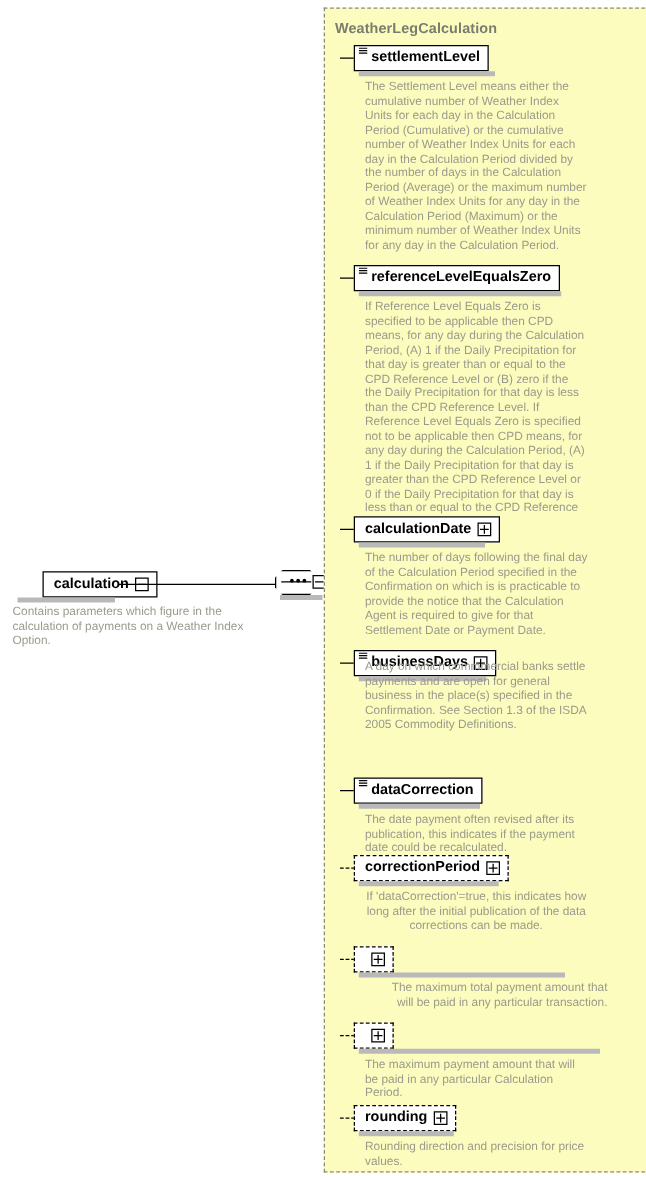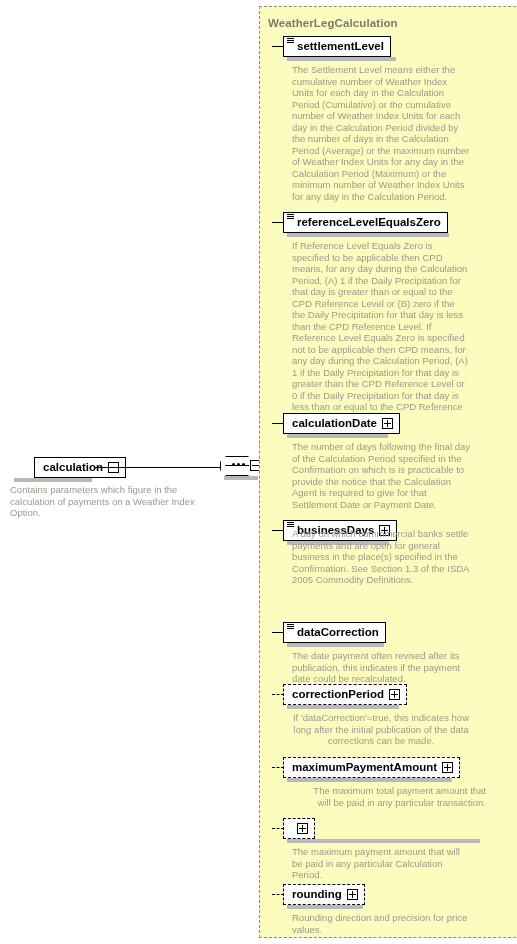--- a/index.html
+++ b/index.html
@@ -343,21 +343,21 @@
   <div class="node-box shadow optional">
     <span class="node-label">correctionPeriod</span><span class="expander plus"></span>
   </div>
 </div>
 <div class="underbar" style="left:287px; top:705px; width:112px;"></div>
 <div class="desc" style="left:292px; top:712px; width:178px;text-align:center;">If 'dataCorrection'=true, this indicates how long after the initial publication of the data corrections can be made.</div>
 
 <div class="line-h dashed-h" style="left:272px; top:767px; width:12px;"></div>
 <div class="child-node" style="left:283px; top:757px;">
   <div class="node-box shadow optional">
-    <span class="node-label">maximumPaymentAmount</span><span class="expander plus"></span>
+    <span class="expander plus"></span>
   </div>
 </div>
 <div class="underbar" style="left:287px; top:778px; width:165px;"></div>
 <div class="desc" style="left:308px; top:785px; width:178px;text-align:right;">The maximum total payment amount that will be paid in any particular transaction.</div>
 
 <div class="line-h dashed-h" style="left:272px; top:828px; width:12px;"></div>
 <div class="child-node" style="left:283px; top:818px;">
   <div class="node-box shadow optional">
     <span class="expander plus"></span>
   </div>

